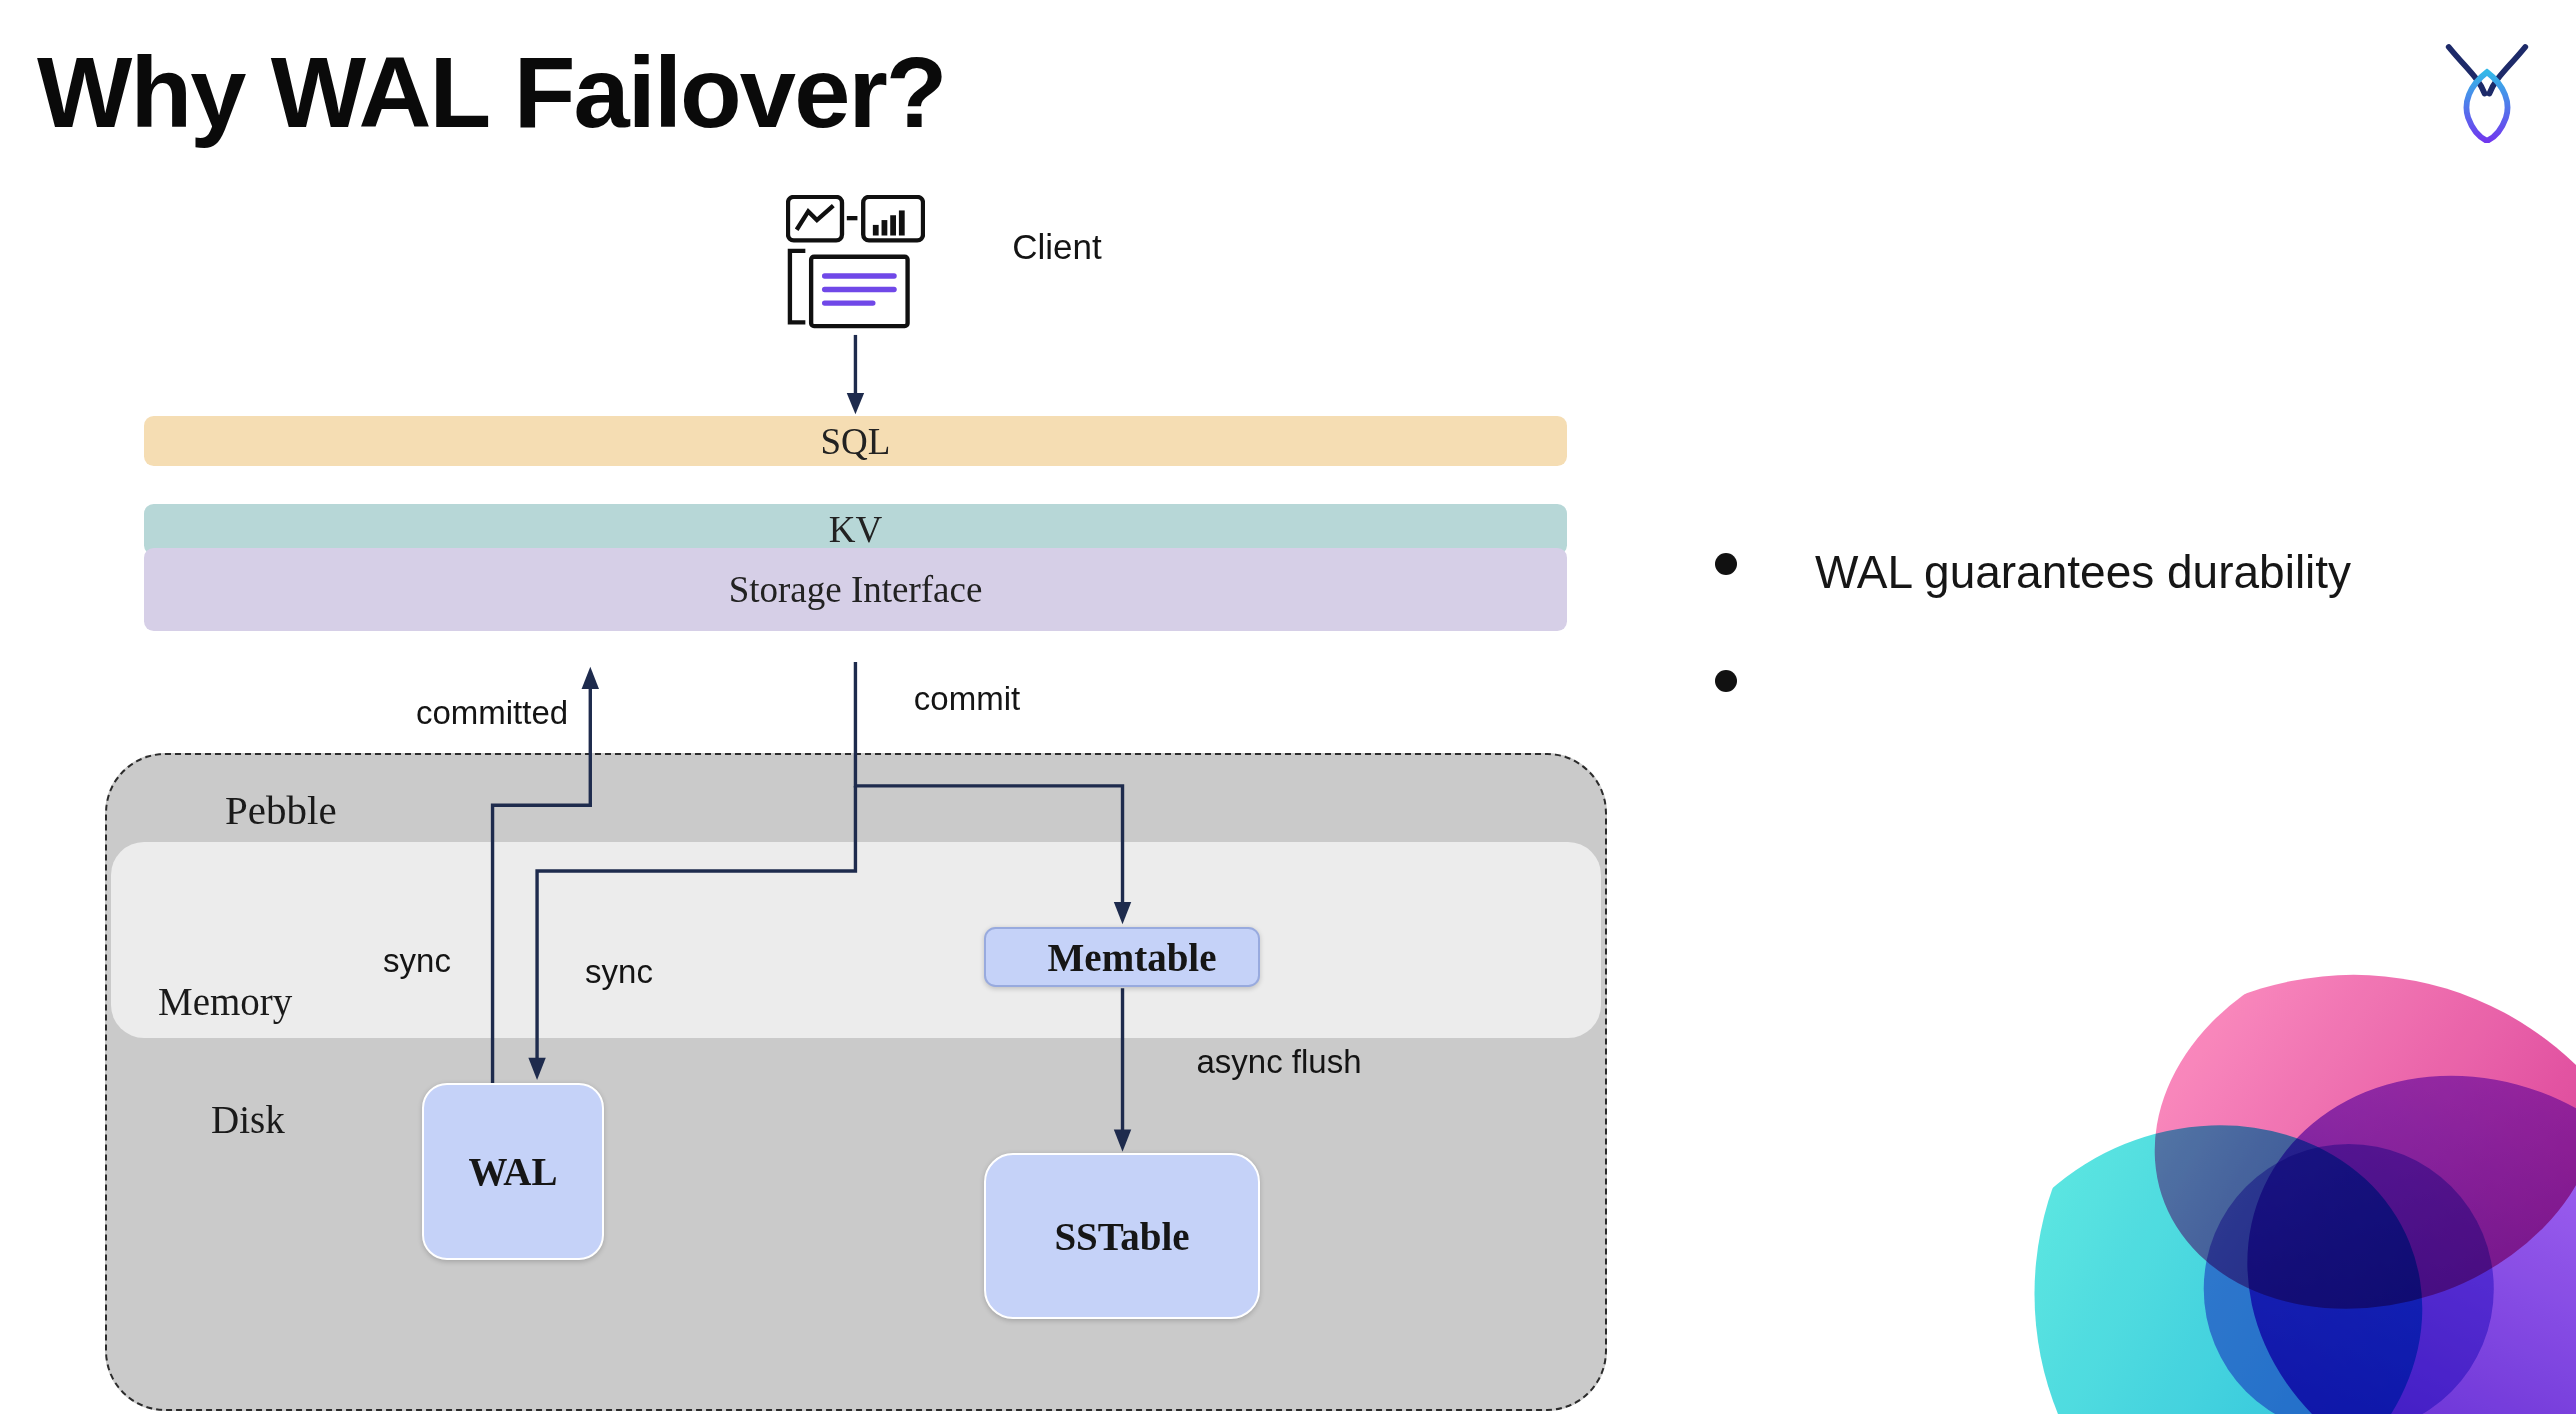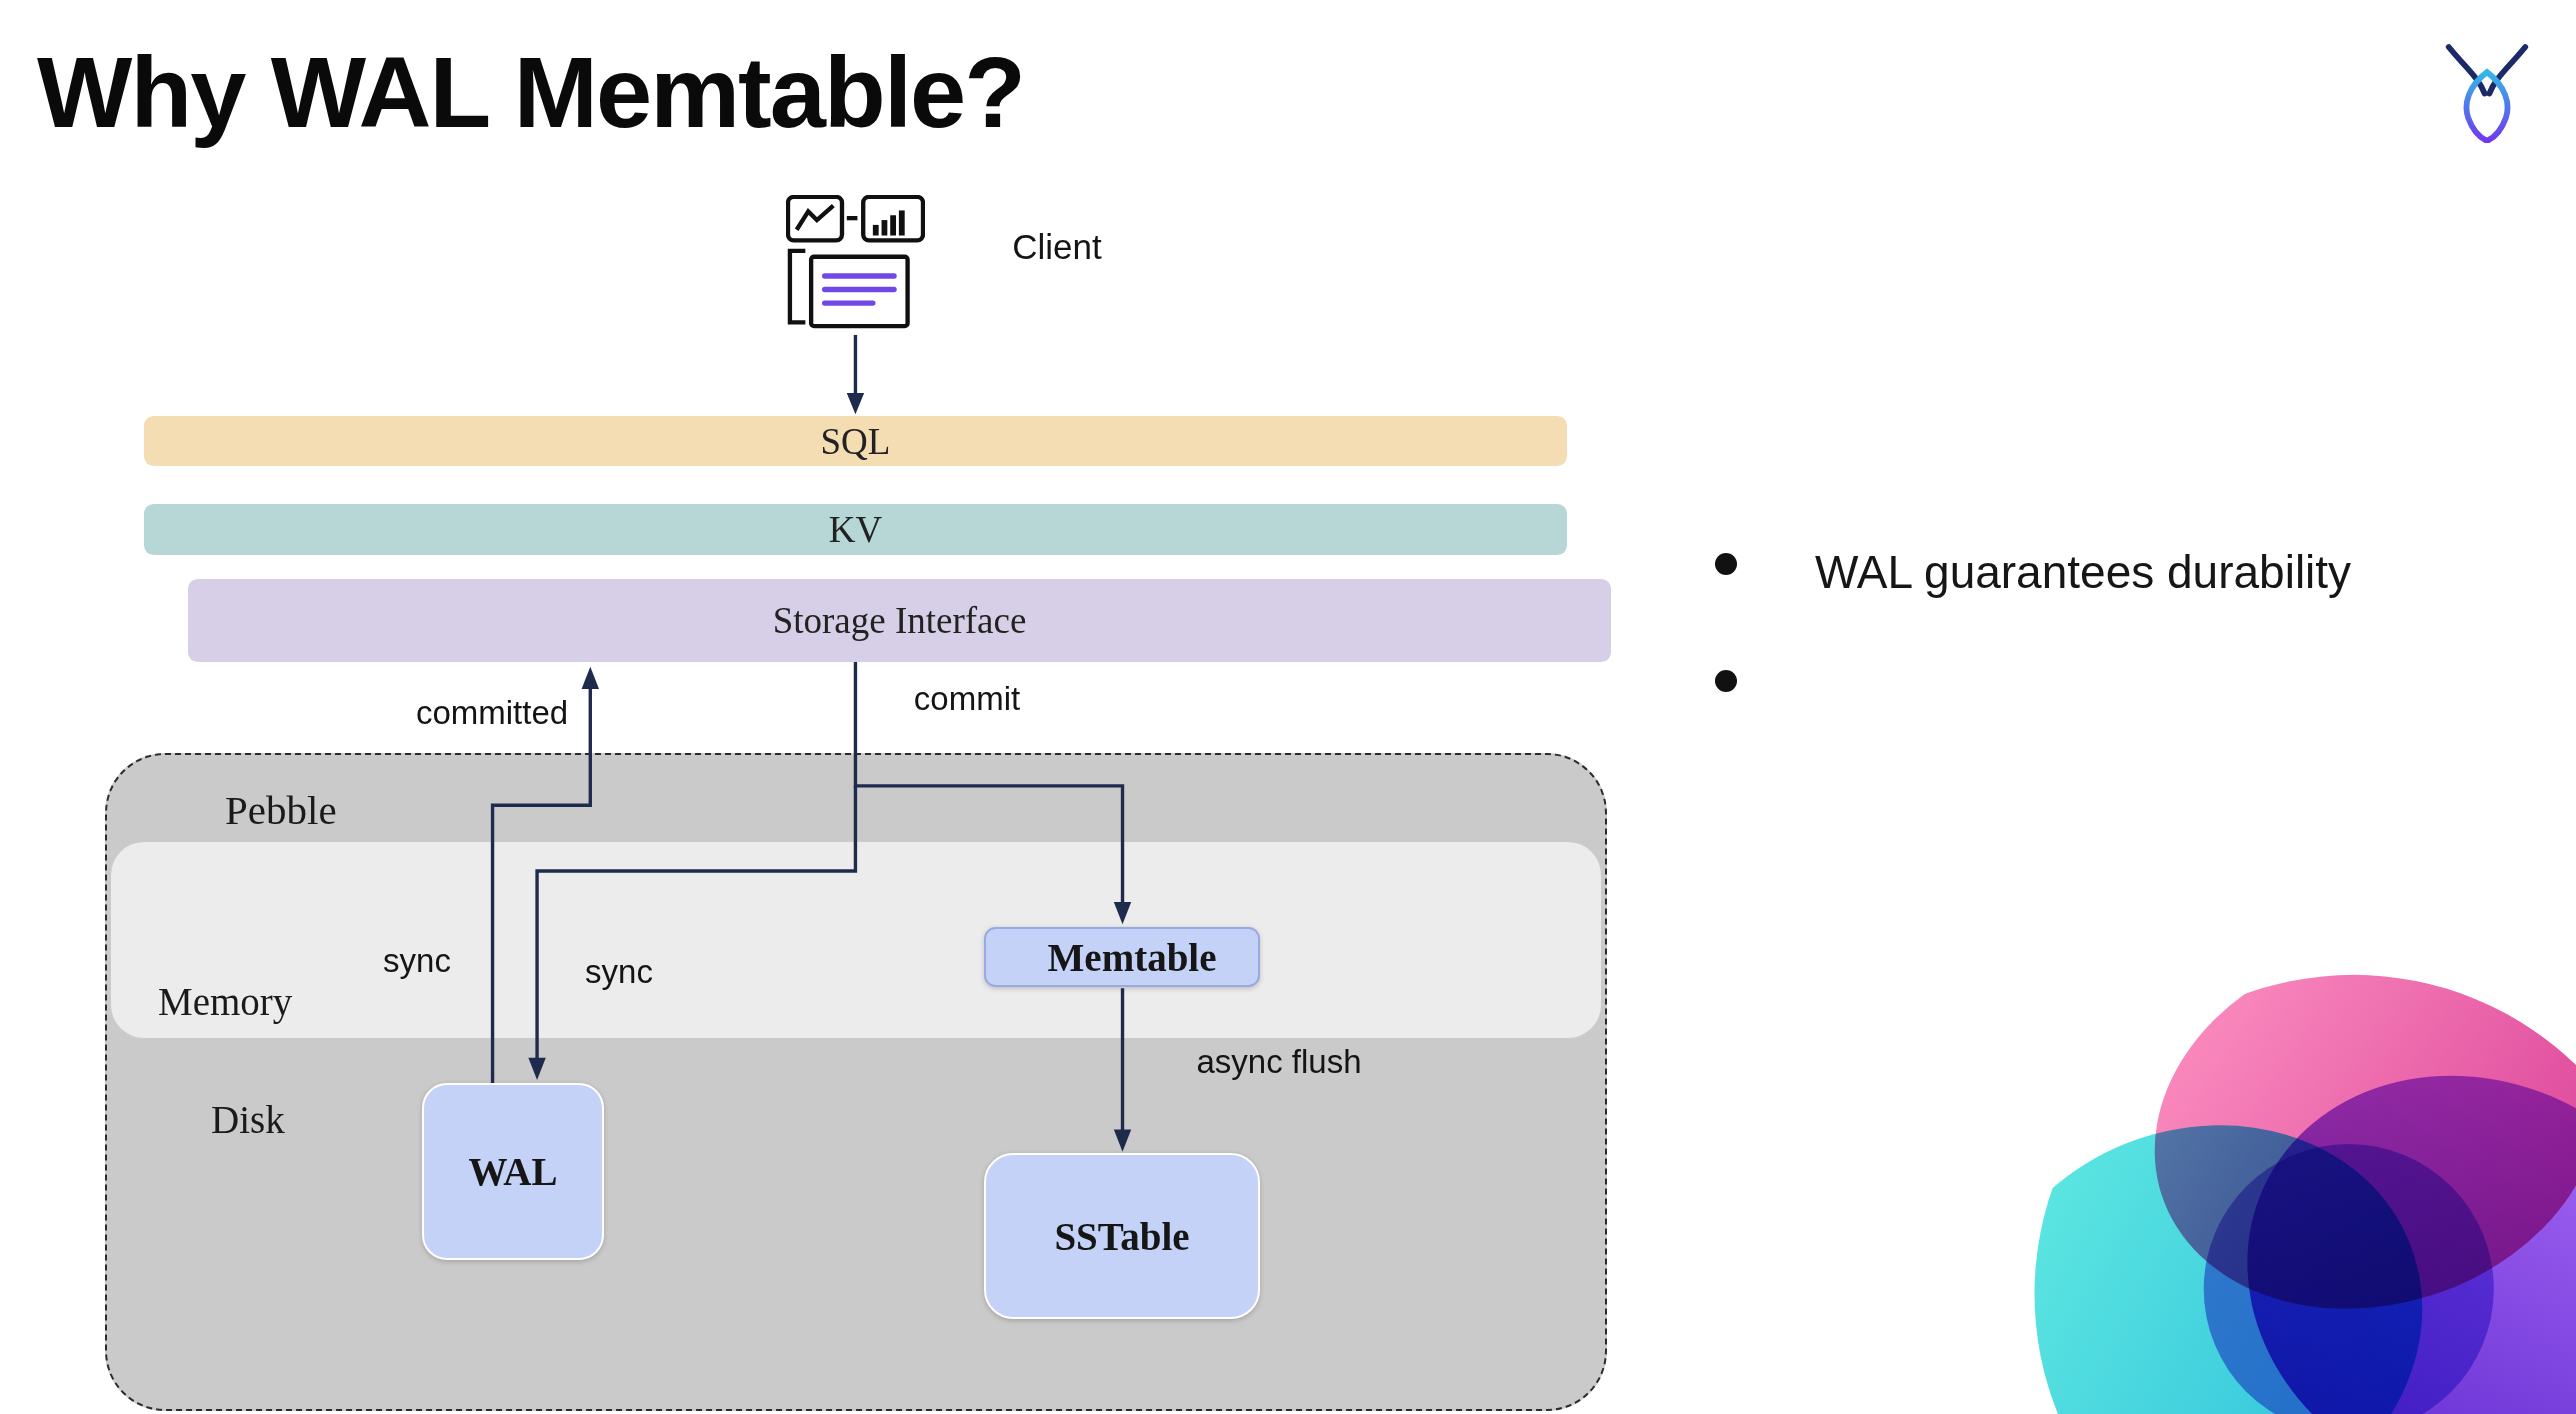--- a/index.html
+++ b/index.html
@@ -13,21 +13,21 @@
 
   .client-icon{position:absolute;left:786px;top:195px;width:139px;height:136px;}
   .client-label{position:absolute;left:1057px;top:247px;transform:translate(-50%,-50%);
                 font-size:35px;color:#141414;}
 
   .layer{position:absolute;left:144px;width:1423px;border-radius:9.7px;
          display:flex;align-items:center;justify-content:center;
          font-family:Liberation Serif, serif;font-size:37px;color:#222;}
   .layer-sql{top:416px;height:50px;background:var(--sql-bar,#F5DDB3);}
   .layer-kv{top:504px;height:51px;background:var(--kv-bar,#B7D7D7);}
-  .layer-storage{top:579px;height:83px;background:var(--storage-bar,#D6CFE7);margin-left:44px;}
+  .layer-storage{top:548px;height:83px;background:var(--storage-bar,#D6CFE7);}
 
   .pebble{position:absolute;left:105px;top:753px;width:1502px;height:658px;box-sizing:border-box;
           background:var(--pebble-fill,#CACACA);border:2.9px dashed #2b2b2b;border-radius:60px;}
   .memory-band{position:absolute;left:111px;top:842px;width:1490px;height:196px;
                background:var(--memory-band,#ECECEC);border-radius:33px;}
   .region-label{position:absolute;font-family:"Liberation Serif",serif;color:#1a1a1a;}
   .pebble-label{left:225px;top:786px;font-size:41px;}
   .memory-label{left:158px;top:979px;font-size:39px;}
   .disk-label{left:211px;top:1097px;font-size:39px;}
 
@@ -55,21 +55,21 @@
   .dot{width:22px;height:22px;border-radius:50%;background:#111;flex:none;margin-top:19.4px;}
   .bullet-text{margin:8px;font-size:46px;line-height:61px;color:#161616;max-width:677px;}
 
   .brand-art{position:absolute;left:2020px;top:965px;width:556px;height:450px;}
 </style>
 </head>
 <body>
 
 <div class="canvas">
 
-  <h1 class="title">Why WAL Memtable?</h1>
+  <h1 class="title">Why WAL Failover?</h1>
 
   <div class="logo">
     <svg width="92" height="102" viewBox="0 0 95 105">
       <defs>
         <linearGradient id="logoGrad" x1="0" y1="0" x2="0" y2="1">
           <stop offset="0" stop-color="#33b8e8"></stop>
             <stop offset="1" stop-color="#7038ee"></stop>
         </linearGradient>
       </defs>
       <path d="M8 6 C26 28 39 38 45 54" stroke="#1d2a69" stroke-width="6" fill="none" stroke-linecap="round"></path>

